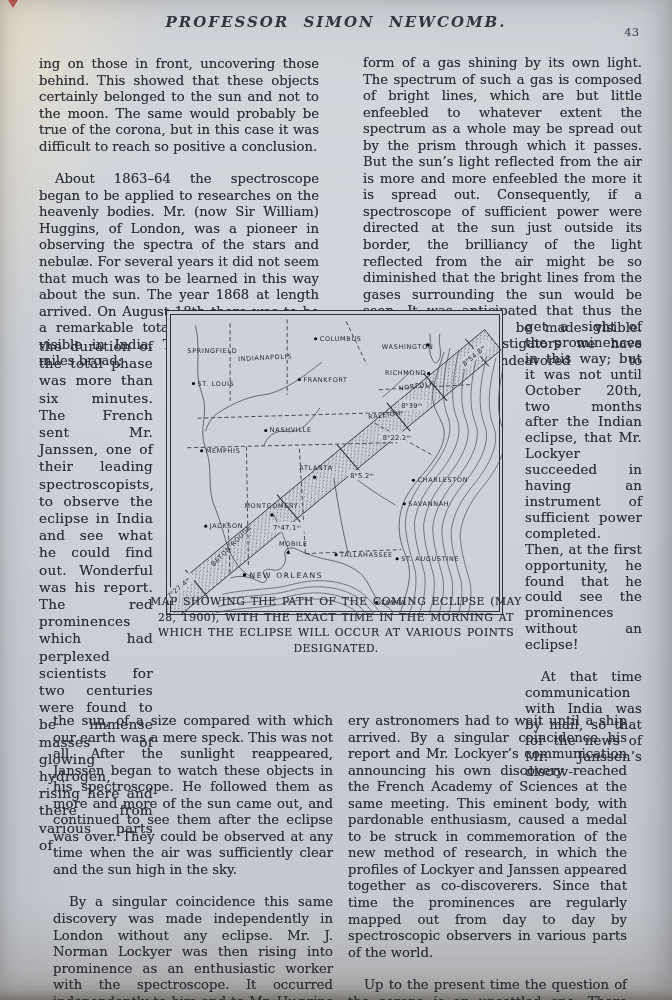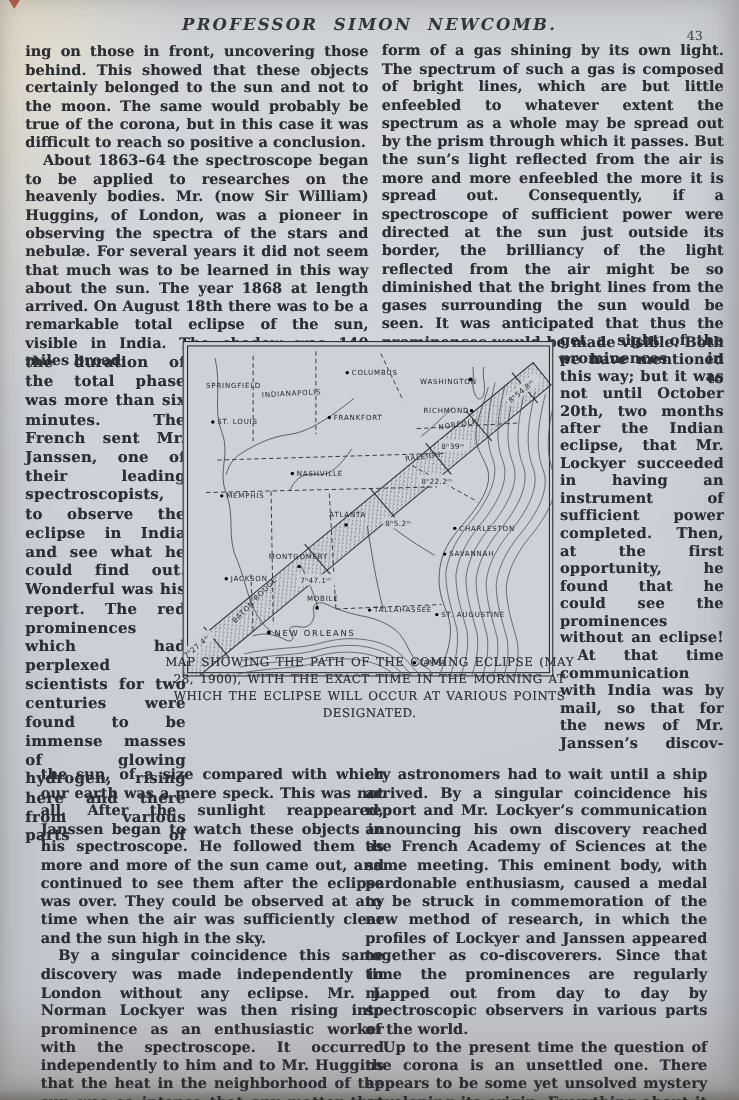--- a/index.html
+++ b/index.html
@@ -12,21 +12,21 @@
       linear-gradient(180deg, #d2d5da 0%, #cbcfd6 30%, #c8ccd3 62%, #c4c8cf 90%, #b2b2b2 99%, #8e8a80 100%);
     box-shadow: inset 0 0 70px rgba(98,98,110,0.22), inset -14px 0 24px rgba(110,110,120,0.18), inset 0 -10px 18px rgba(80,76,66,0.25);
   }
   .artifact{position:absolute; left:8px; top:0; width:0; height:0;
     border-left:5px solid transparent;border-right:5px solid transparent;border-top:8px solid #a83a2c; opacity:.8;}
   .head-title{position:absolute; top:13px; left:0; right:0; text-align:center;
     font-style:italic; font-size:15px; letter-spacing:2px; word-spacing:7px; color:#33353c;font-weight:bold;}
   .pagenum{position:absolute; top:25px; right:33px; font-size:11.5px; color:#3a3c43;}
   .tb{position:absolute; text-align:justify; font-size:13.2px; line-height:16.55px;
       text-shadow:0 0 0.5px rgba(44,46,53,0.55);}
-  .tb p{margin:0; padding:0;font-weight:bold;}
+  .tb p{margin:16px; padding:0;}
   .ind{text-indent:16px;}
   .jlast{text-align-last:justify;}
   .nw{font-size:13.6px; line-height:17.2px; letter-spacing:0.25px; word-spacing:1px;}
   .nw2{font-size:13.3px; line-height:15.9px; letter-spacing:0.15px;}
   #lt{left:23px;  top:40px;  width:312px;}
   #ln{left:23px;  top:322px; width:146px;}
   #lb{left:37px;  top:697px; width:312px;}
   #rt{left:347px; top:39px;  width:311px;}
   #rn{left:509px; top:303px; width:149px;}
   #rb{left:332px; top:697px; width:311px;}

